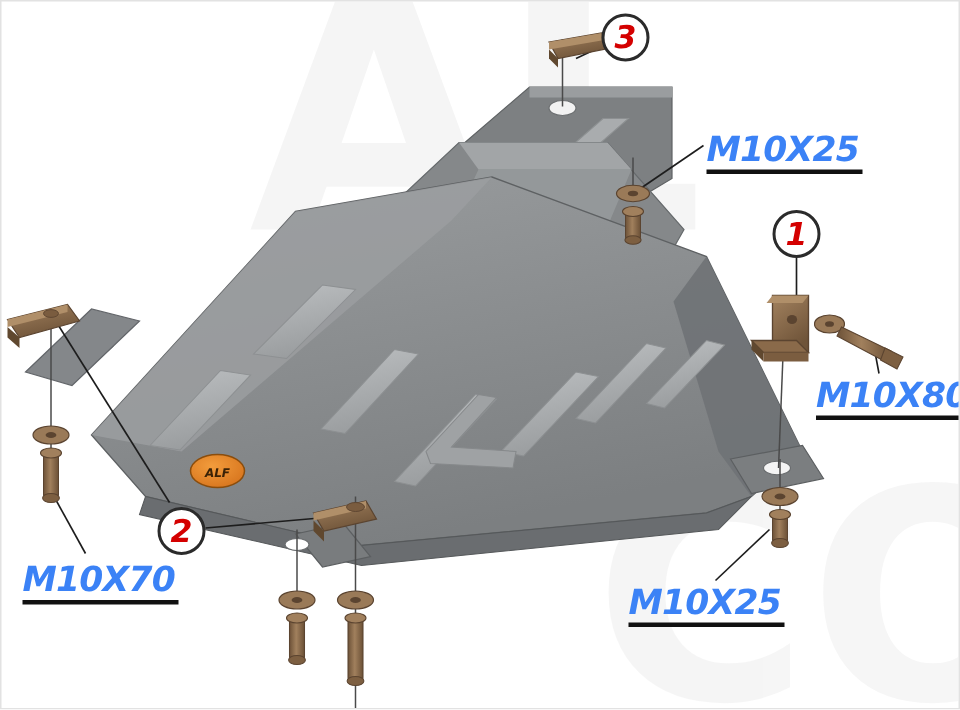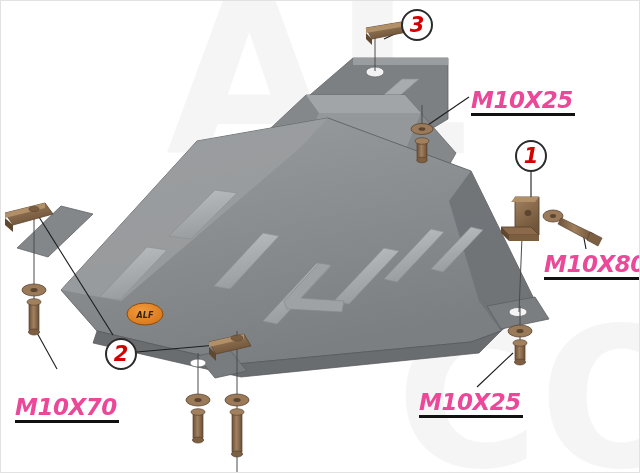--- a/index.html
+++ b/index.html
@@ -8,21 +8,21 @@
     position:relative;width:640px;height:473px;overflow:hidden;
     background:#ffffff;border:1px solid #e2e2e2;box-sizing:border-box;
   }
   #svgroot{position:absolute;left:0;top:0;width:640px;height:473px;}
   .wm{
     position:absolute;font-family:"DejaVu Sans",sans-serif;font-weight:bold;
     color:#ededed;user-select:none;pointer-events:none;line-height:1;
   }
   .partlabel{
     position:absolute;font-family:"DejaVu Sans",sans-serif;
-    font-style:italic;font-weight:bold;color:#ec4899;
+    font-style:italic;font-weight:bold;color:#3b82f6;
     font-size:23px;letter-spacing:-0.5px;white-space:nowrap;line-height:1;
   }
   .partlabel .rule{
     display:block;height:3px;background:#111;margin-top:1px;
   }
   .callout{
     position:absolute;width:32px;height:32px;border-radius:50%;
     background:#ffffff;border:2px solid #2b2b2b;
     display:flex;align-items:center;justify-content:center;
     font-family:"DejaVu Sans",sans-serif;font-style:italic;font-weight:bold;
@@ -254,18 +254,18 @@
     <span class="rule" style="width: 104px;"></span>
   </div>
   <div class="partlabel" id="pl1" style="left: 543px; top: 252px;">
     <span>M10X80</span>
     <span class="rule" style="width: 97px;"></span>
   </div>
   <div class="partlabel" id="pl2" style="left: 418px; top: 390px;">
     <span>M10X25</span>
     <span class="rule" style="width: 104px;"></span>
   </div>
-  <div class="partlabel" id="pl3" style="left: 14px; top: 395px;">
+  <div class="partlabel" id="pl3" style="left: 14px; top: 375px;">
     <span>M10X70</span>
     <span class="rule" style="width: 104px;"></span>
   </div>
 
 </div>
 
 </body></html>

